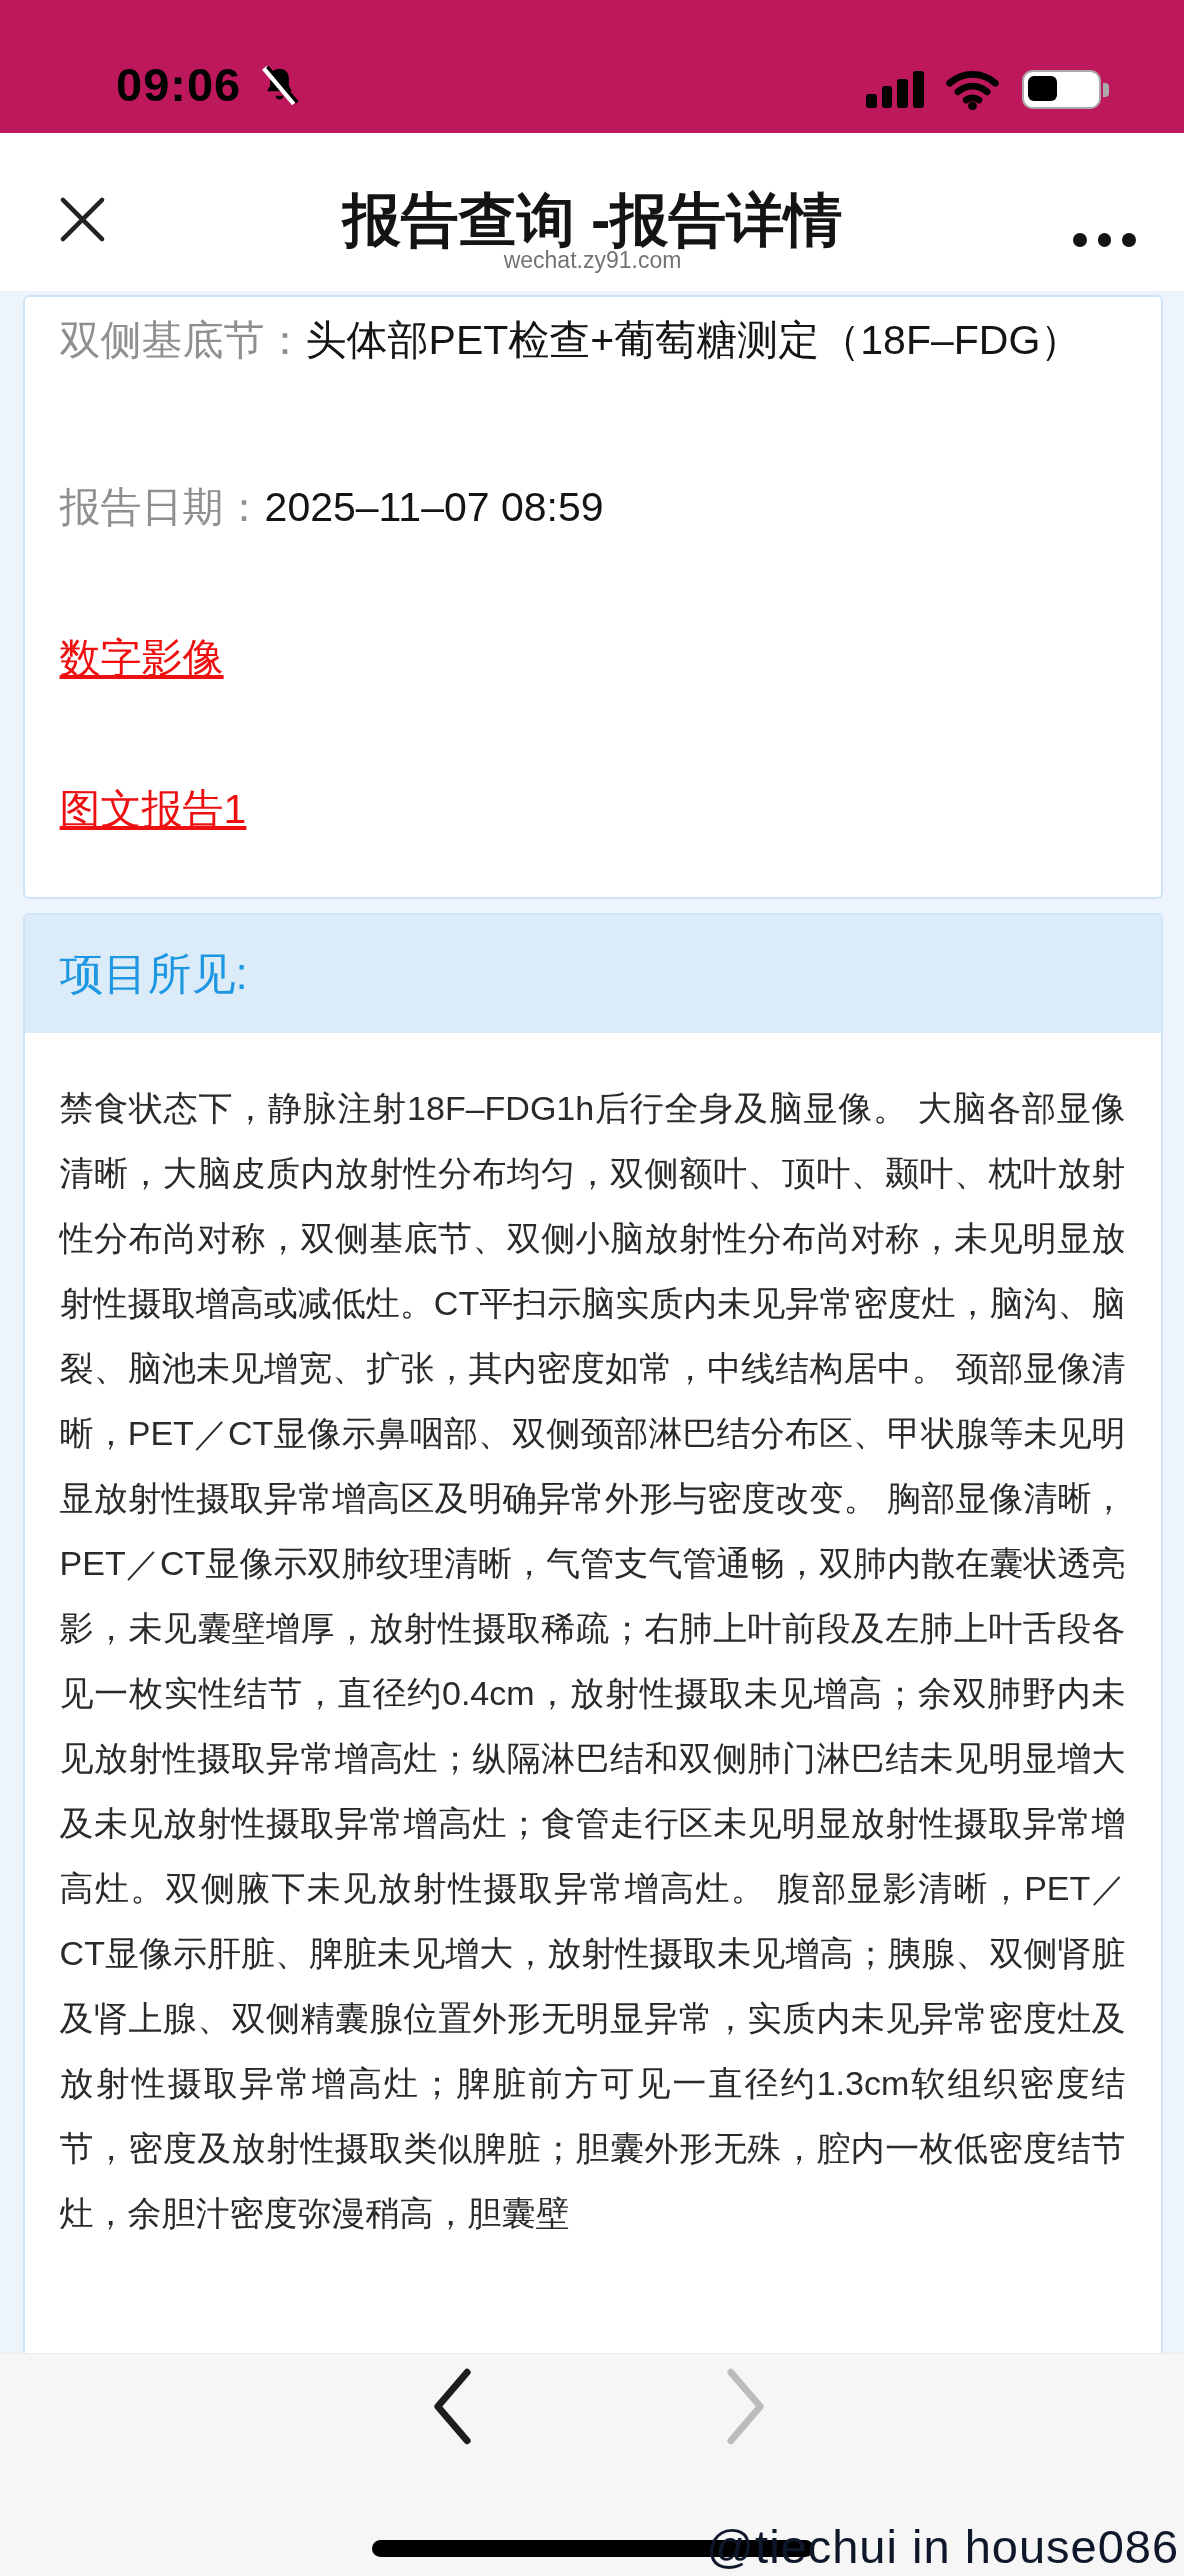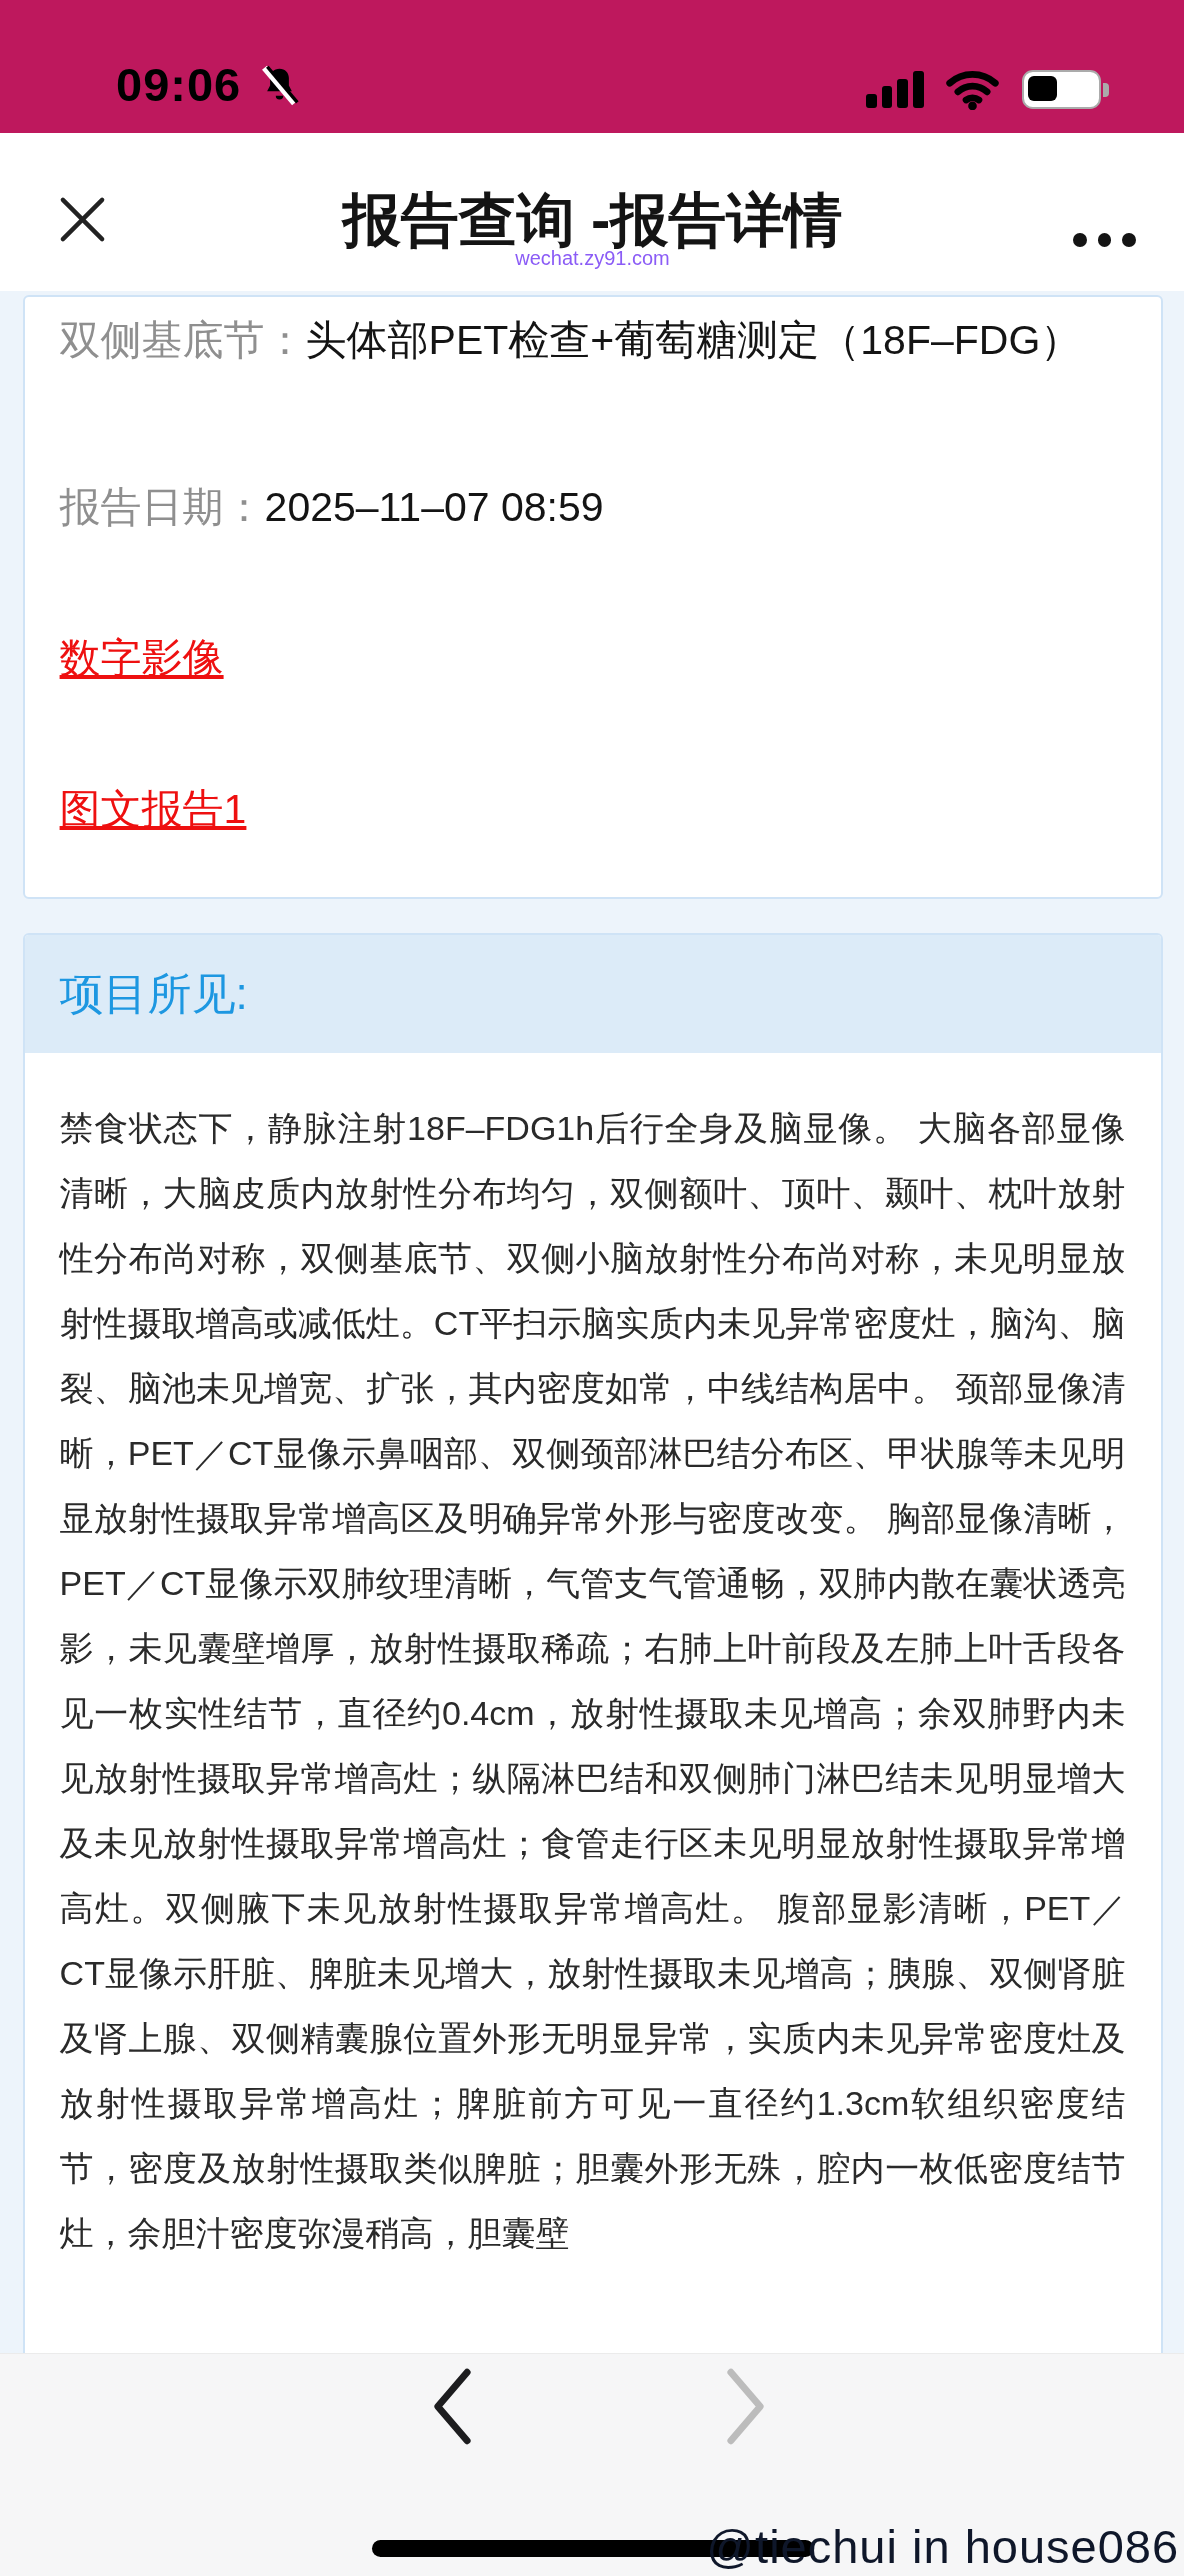--- a/index.html
+++ b/index.html
@@ -22,36 +22,36 @@
   .signal i:nth-child(1){height:13.8px} .signal i:nth-child(2){height:21.6px}
   .signal i:nth-child(3){height:29.5px} .signal i:nth-child(4){height:37px}
   .battery { position: relative; width: 79px; height: 39px; border: 2.9px solid #ababab; border-radius: 10.8px; background: #fff; }
   .battery .fill { position: absolute; left: 3.9px; top: 3.9px; width: 29.5px; height: 25.5px; background: #000; border-radius: 5.9px; }
   .battery .nub { position: absolute; right: -9.8px; top: 10.8px; width: 5.9px; height: 14.7px; background: #ababab; border-radius: 0 3.9px 3.9px 0; }
 
   
   .nav-bar { position: absolute; top: 133px; left: 0; width: 100%; height: 158px; background: #fff; z-index: 4; }
   .close-btn { position: absolute; left: 57px; top: 61px; width: 51px; height: 51px; cursor: pointer; }
   .nav-title { position: absolute; left: 0; width: 100%; top: 49px; text-align: center; font-size: 58px; font-weight: 700; color: #141414; }
-  .nav-domain { position: absolute; left: 0; width: 100%; top: 114px; text-align: center; font-size: 20px; color: #8b5cf6; }
+  .nav-domain { position: absolute; left: 0; width: 100%; top: 114px; text-align: center; font-size: 23px; color: #737373; }
   .more-btn { position: absolute; right: 49px; top: 100px; display: flex; gap: 10.8px; cursor: pointer; }
   .more-btn i { width: 13.8px; height: 13.8px; border-radius: 50%; background: #141414; display: block; }
 
   
   .page { position: absolute; top: 291px; left: 0; width: 100%; height: 2285px; background: #edf4fb; }
   .card { margin: 0 22.6px; width: 1140px; background: #ffffff; border: 2px solid #cfe3f6; border-radius: 5.9px; }
   .info-card { margin-top: 3.9px; padding: 19.6px 35px 63px; }
   .field-row { font-size: 41px; line-height: 49px; }
   .field-row + .field-row { margin-top: 118px; }
   .field-label { color: #8f8f8f; }
   .field-value { color: #141414; }
   .link-row { margin-top: 102px; font-size: 41px; line-height: 49px; }
   .report-link { color: #ee1010; text-decoration: underline; cursor: pointer; }
 
-  .findings-card { margin-top: 34px; padding: 0; min-height: 1533px; overflow: hidden; }
+  .findings-card { margin-top: 14px; padding: 0; min-height: 1533px; overflow: hidden; }
   .findings-header { background: #dcebf8; padding: 29.5px 35px; font-size: 44px; color: #1d97e1; }
   .findings-body { margin: 0; padding: 43px 35px 39px; font-size: 34px; line-height: 65px; color: #2a2a2a; text-align: justify; }
 
   
   .browser-footer { position: absolute; left: 0; bottom: 0; width: 100%; height: 223px; background: #f6f6f7; z-index: 5; border-top: 1px solid #ebebeb; }
   .nav-chevron { position: absolute; top: 11.8px; width: 47px; height: 81px; cursor: pointer; }
   .back-chevron { left: 428px; }
   .fwd-chevron { left: 723px; }
   .home-indicator { position: absolute; left: 50%; transform: translateX(-50%); bottom: 18.7px; width: 442px; height: 17.7px; border-radius: 9.8px; background: #000; z-index: 6; }
   .watermark { position: absolute; right: 5.9px; bottom: 2px; font-size: 47px; color: #0f172a; letter-spacing: 1px; z-index: 7; }

